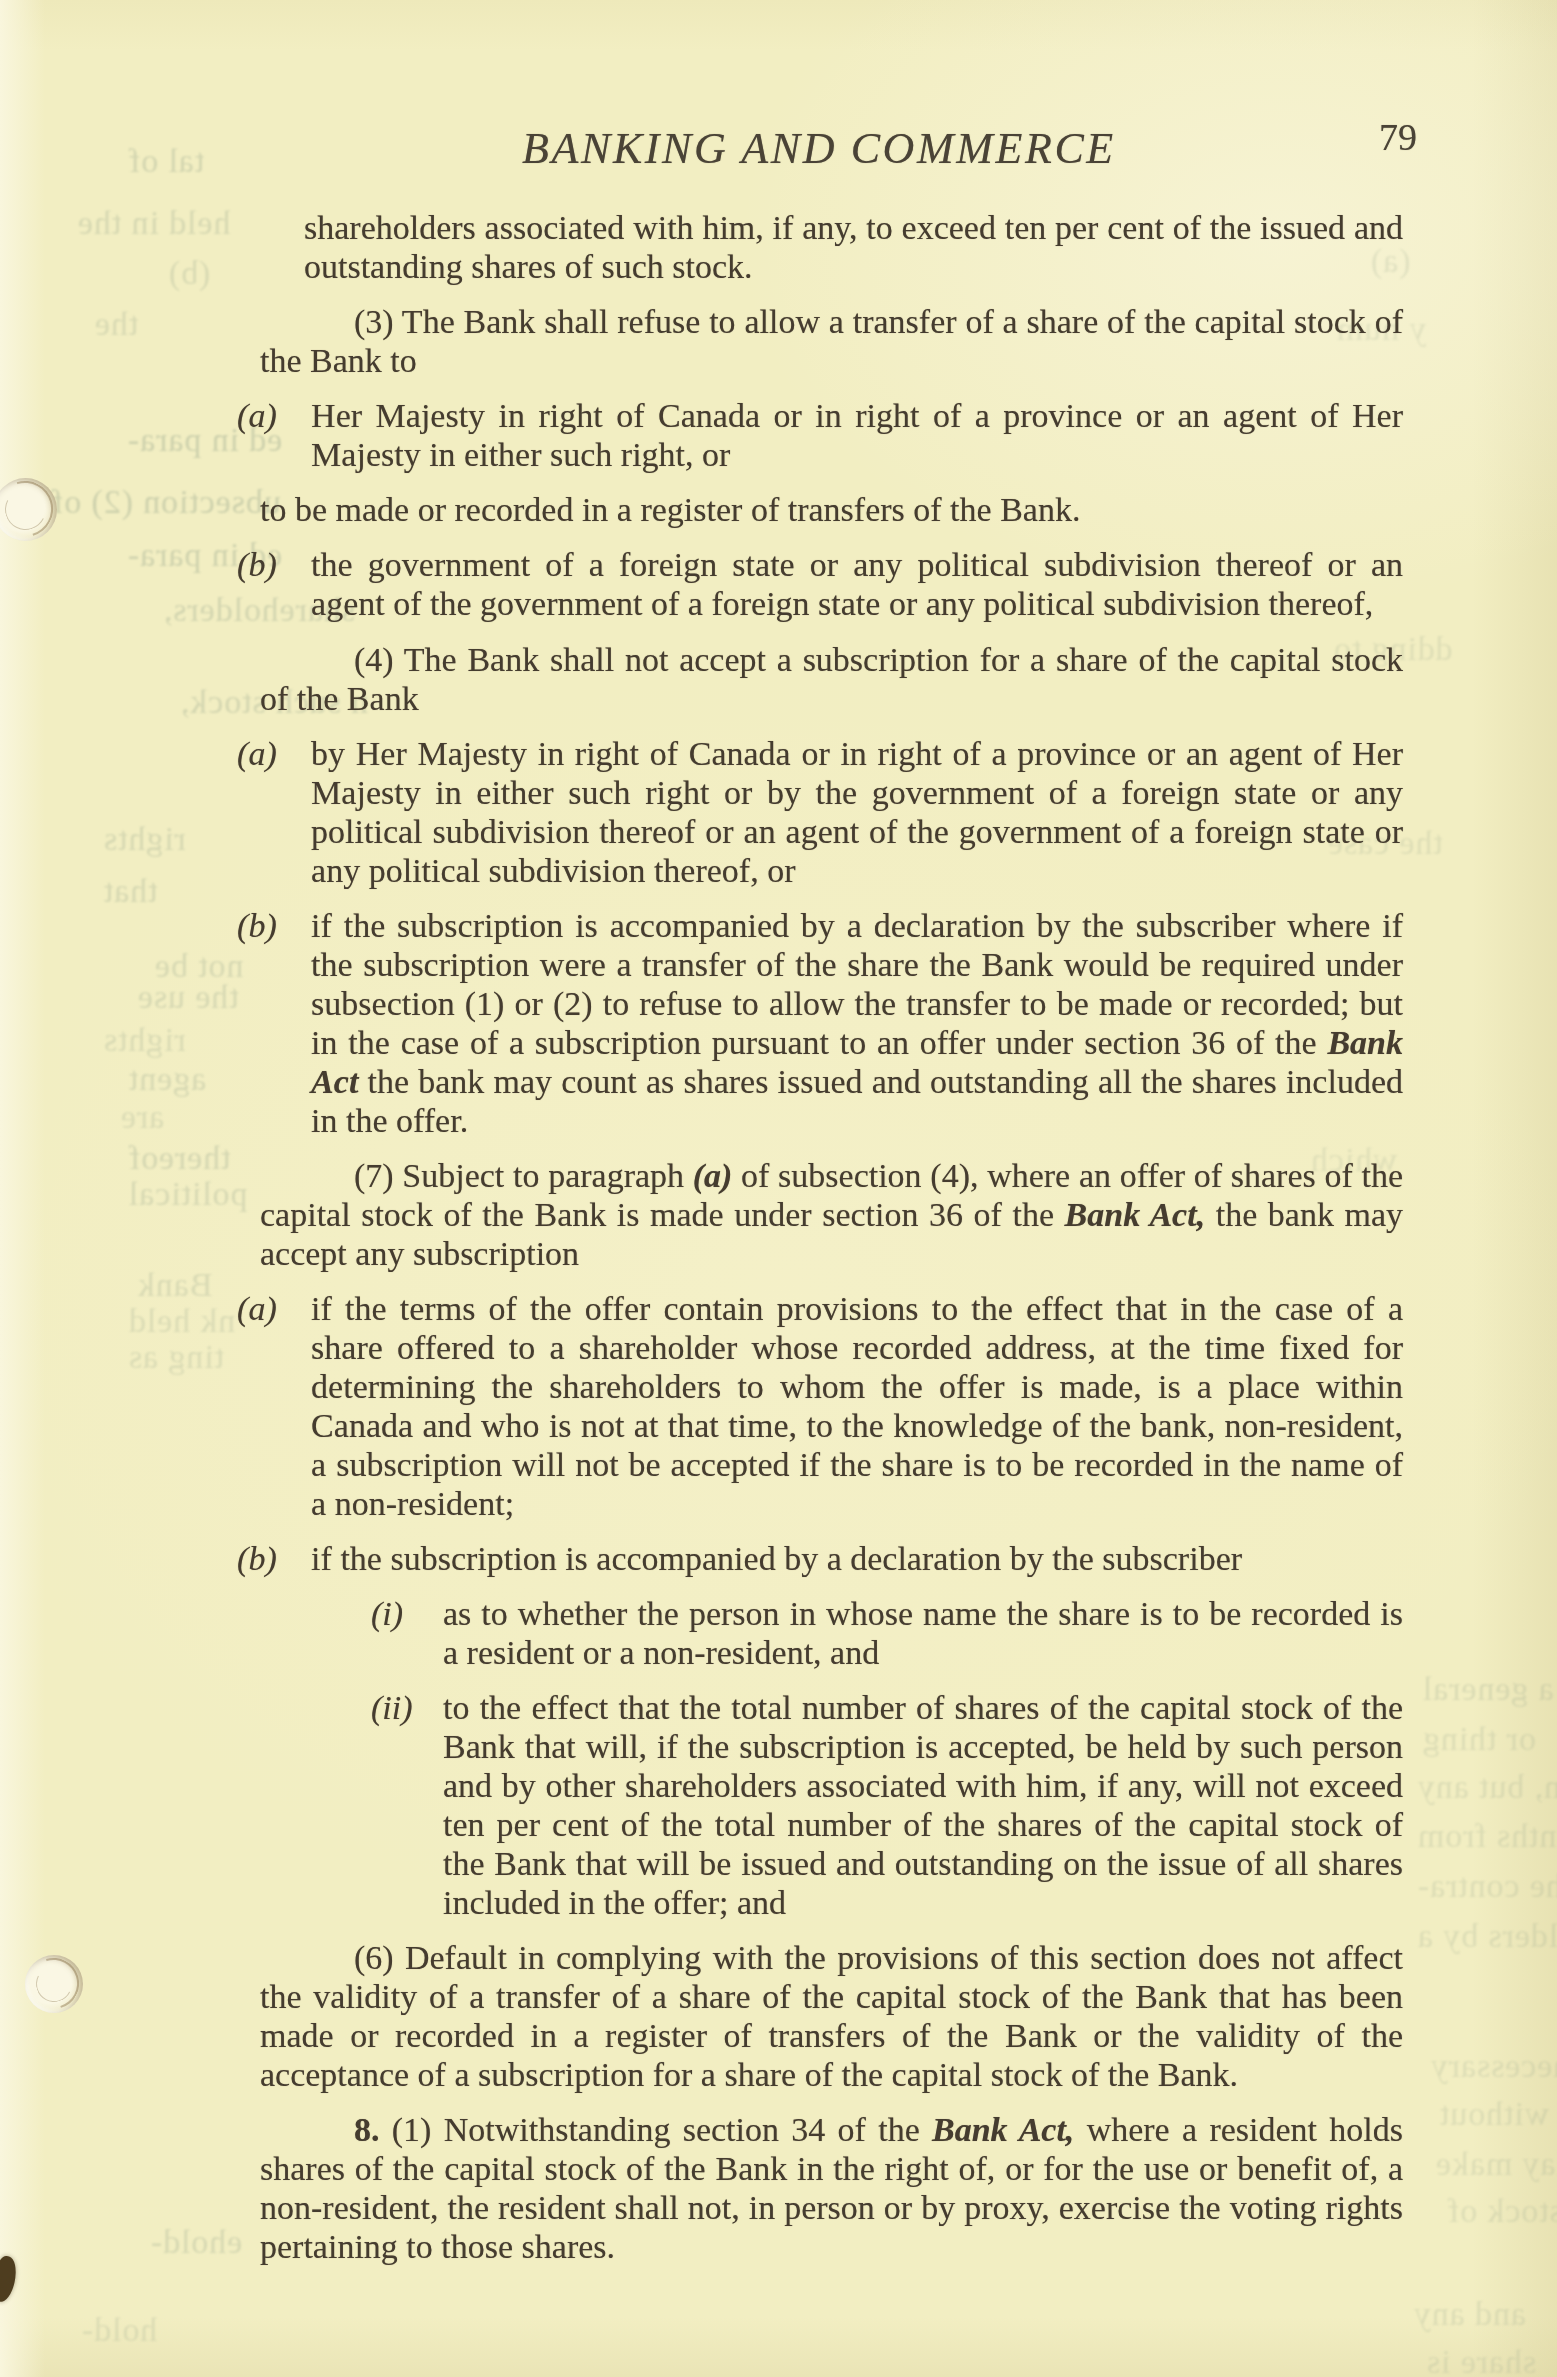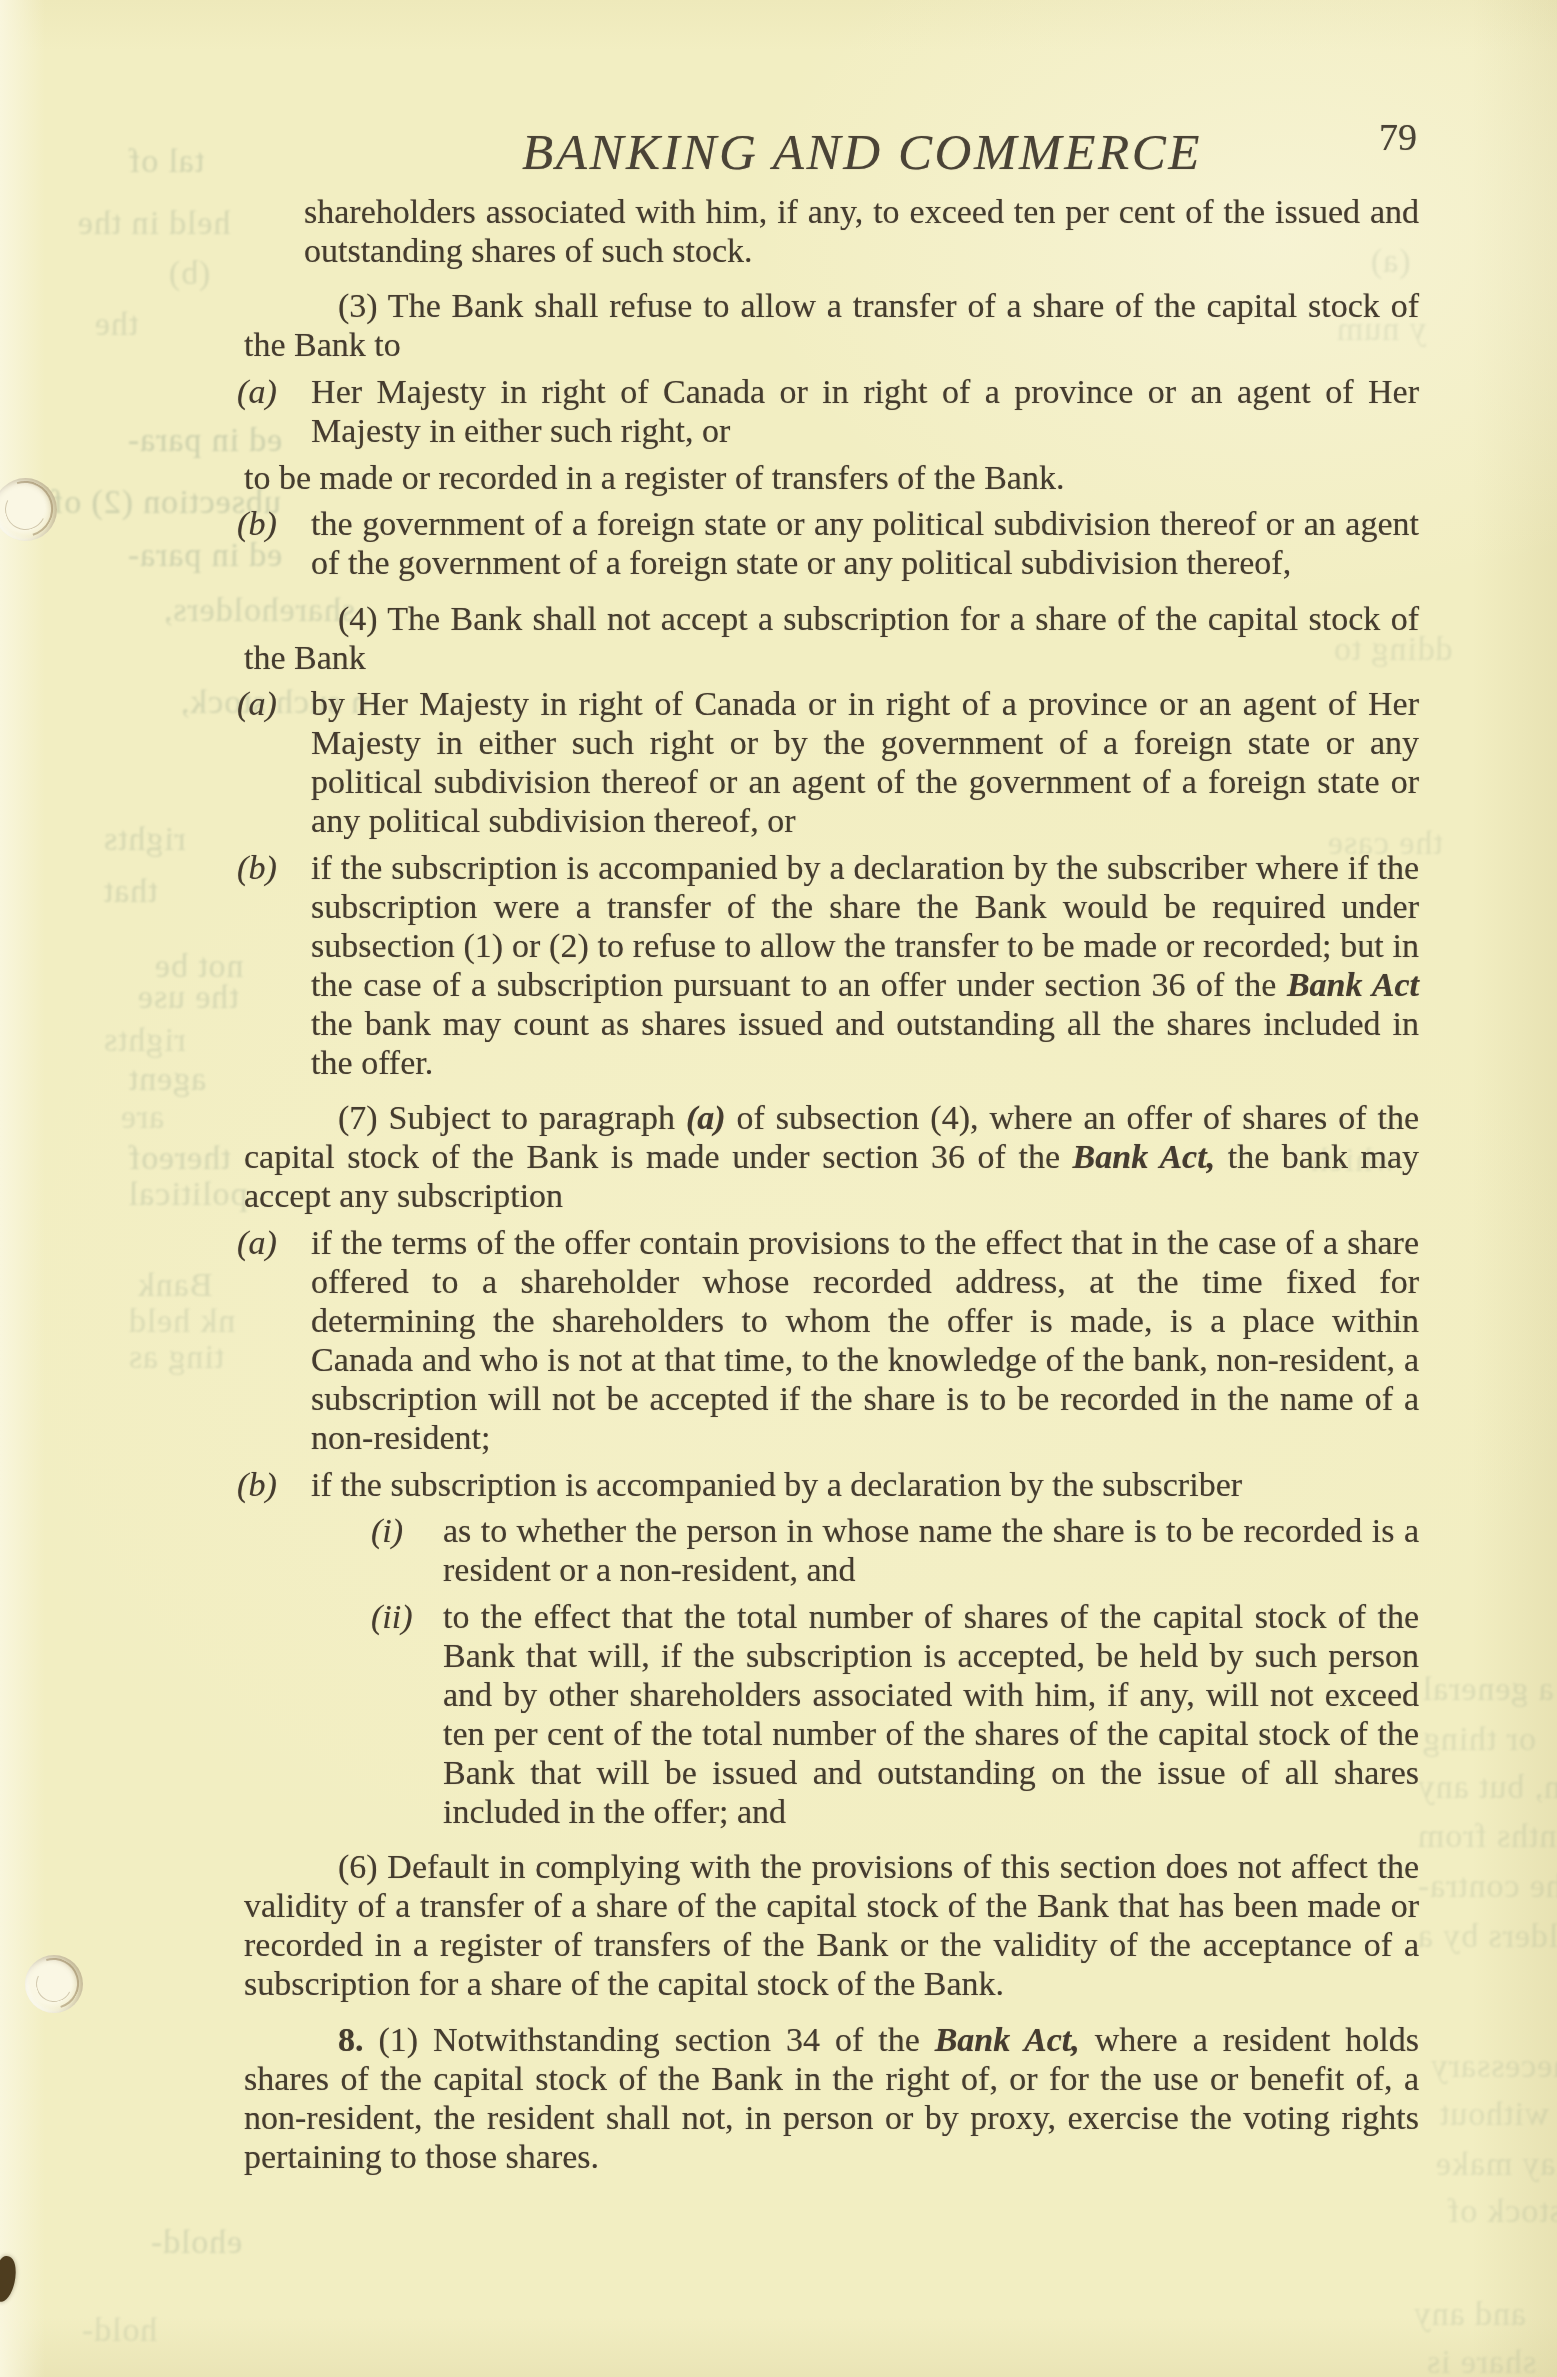--- a/index.html
+++ b/index.html
@@ -26,37 +26,37 @@
     transform:scaleX(-1);
     color:var(--bleed,#97a68d);
     filter:blur(1px);
     font-size:34px;
     white-space:nowrap;
     letter-spacing:0.9px;
   }
   
   .header-title{
     position:absolute;left:522px;top:123px;
-    font-size:51px;font-style:italic;letter-spacing:2.6px;
+    font-size:44px;font-style:italic;letter-spacing:2.6px;
     color:#4a4336;text-shadow:0 0 0.9px rgba(74,67,54,.55);
     white-space:nowrap;
   }
   .page-number{
     position:absolute;left:1379px;top:115px;
     font-size:38px;color:#4a4336;text-shadow:0 0 0.9px rgba(74,67,54,.5);
   }
   
   .body-text{
     position:absolute;left:244px;top:192px;width:1175px;
     font-size:34px;line-height:39px;
     color:var(--ink,#453c2f);
     text-align:justify;
     text-shadow:0 0 0.9px rgba(62,52,38,.45);
   }
-  .block{margin:0;}
+  .block{margin:16px;}
   .block + .block{margin-top:7.7px;}
   .block.m-lg{margin-top:16.3px;}
   .cont{margin-left:60px;}
   .para{text-indent:94px;}
   .flush{}
   .hang{margin-left:-6.9px;padding-left:74px;text-indent:-74px;}
   .hang > .label{display:inline-block;width:74px;text-indent:0;font-style:italic;}
   .sub{margin-left:127px;padding-left:72px;text-indent:-72px;}
   .sub > .label{display:inline-block;width:72px;text-indent:0;font-style:italic;}
   .body-text em{font-style:italic;font-weight:bold;}

